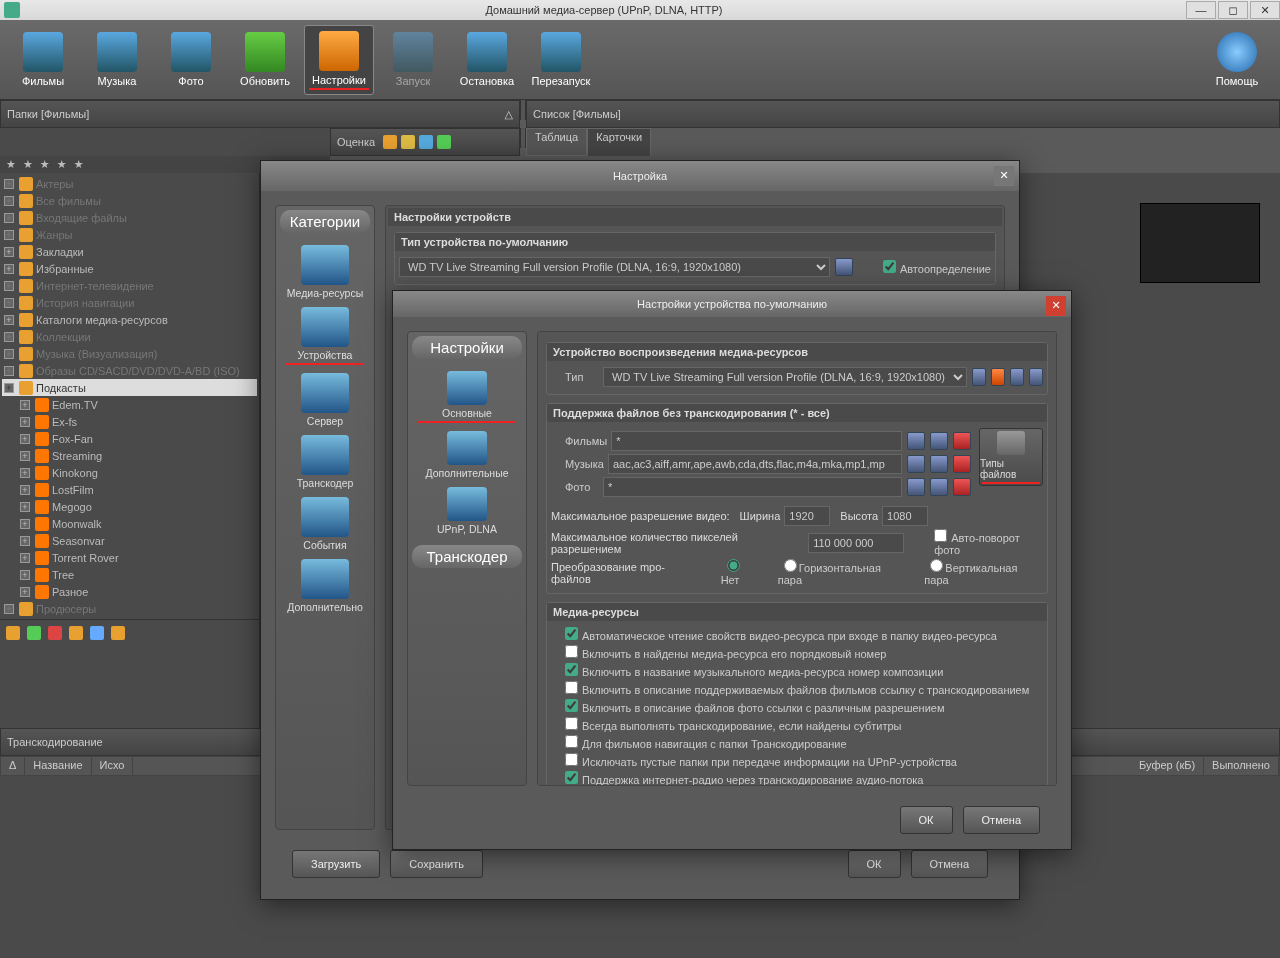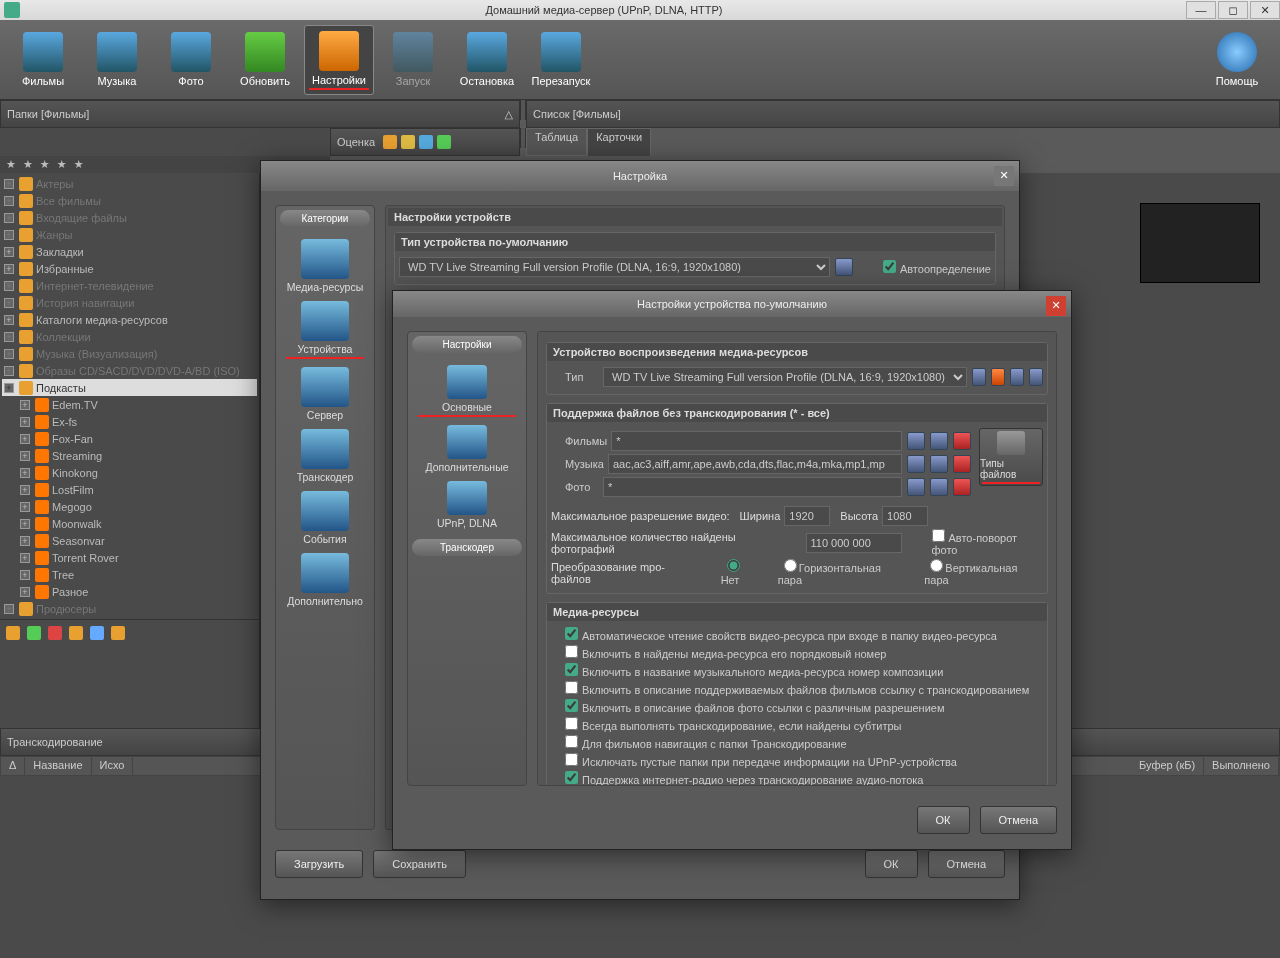--- a/index.html
+++ b/index.html
@@ -47,31 +47,31 @@
 .tab { padding:2px 8px; background:#555; border:1px solid #666; color:#ccc; cursor:pointer; }
 .tab.active { background:#444; border-bottom:1px solid #444; }
 
 
 .dialog { position:absolute; background:#5a5a5a; border:1px solid #222; box-shadow:0 5px 25px rgba(0,0,0,.5); }
 #dlg1 { left:260px; top:160px; width:760px; height:740px; }
 .dlg-title { height:30px; background:linear-gradient(#888,#666); display:flex; align-items:center; justify-content:center; color:#eee; font-size:13px; position:relative; }
 .dlg-title .close { position:absolute; right:5px; top:5px; width:20px; height:20px; background:#777; color:#fff; text-align:center; line-height:18px; cursor:pointer; }
 .dlg-body { padding:14px; display:flex; gap:10px; height:calc(100% - 85px); }
 .catpanel { width:100px; background:linear-gradient(#656565,#555); border:1px solid #444; border-radius:4px; padding:4px; }
-.cat-hdr { background:linear-gradient(#888,#666); border-radius:10px; padding:3px 6px; color:#fff; text-align:center; margin-bottom:6px; font-size:10px; }
+.cat-hdr { background:linear-gradient(#888,#666); border-radius:10px; padding:3px 6px; color:#fff; text-align:center; margin-bottom:6px; font-size:15px; }
 .catitem { text-align:center; padding:6px 0 2px; cursor:pointer; }
 .catitem .cicon { width:48px; height:40px; margin:0 auto 2px; background:linear-gradient(#7bd,#258); border-radius:4px; }
 .catitem .clabel { color:#ddd; font-size:10.5px; }
 .catitem.ul .clabel::after { content:""; display:block; height:2px; background:#e22; margin:2px 6px 0; }
 .detail { flex:1; background:#555; border:1px solid #444; padding:6px; border-radius:3px; }
 .groupbox { border:1px solid #666; margin:4px 2px 8px; padding:4px; border-radius:3px; }
 .grouptitle { background:#4a4a4a; padding:3px 6px; color:#ddd; font-weight:bold; font-size:11px; margin:-4px -4px 6px -4px; }
 select.combo, input.txt { background:#4a4a4a; color:#ccc; border:1px solid #666; height:20px; padding:0 4px; font-size:11px; }
 .iconbtn { width:18px; height:18px; background:linear-gradient(#89c,#457); border:1px solid #345; display:inline-block; vertical-align:middle; cursor:pointer; margin-left:1px; border-radius:2px; }
-.dlg-foot { height:40px; padding:6px 14px; display:flex; gap:10px; }
+.dlg-foot { height:40px; padding:6px 31px; display:flex; gap:10px; }
 .btn { background:linear-gradient(#777,#555); border:1px solid #333; color:#eee; padding:4px 18px; border-radius:3px; cursor:pointer; }
 
 
 #dlg2 { left:392px; top:290px; width:680px; height:560px; }
 #dlg2 .dlg-title { height:26px; font-size:12px; }
 #dlg2 .dlg-title .close { background:#d04030; }
 #dlg2 .dlg-body { height:calc(100% - 75px); }
 .subcat { width:120px; }
 .subcat .catitem .cicon { width:40px; height:34px; }
 .row { display:flex; align-items:center; gap:4px; margin:3px 0; }
@@ -478,21 +478,21 @@
           </div>
         </div>
         <div class="row" style="margin-top:6px">
           <span>Максимальное разрешение видео:</span>
           <span style="margin-left:6px">Ширина</span>
           <input class="txt" style="width: 46px;" value="1920">
           <span style="margin-left:6px">Высота</span>
           <input class="txt" style="width: 46px;" value="1080">
         </div>
         <div class="row">
-          <span>Максимальное количество найдены фотографий</span>
+          <span>Максимальное количество пикселей разрешением</span>
           <input class="txt" style="width: 96px; margin-left: 6px;" value="110 000 000">
           <label style="margin-left:12px"><input type="checkbox" style=""><span>Авто-поворот фото</span></label>
         </div>
         <div class="row">
           <span>Преобразование mpo-файлов</span>
           <label><input type="radio" name="mpo" checked="" style=""><span>Нет</span></label>
           <label><input type="radio" name="mpo" style=""><span>Горизонтальная пара</span></label>
           <label><input type="radio" name="mpo" style=""><span>Вертикальная пара</span></label>
         </div>
       </div>

